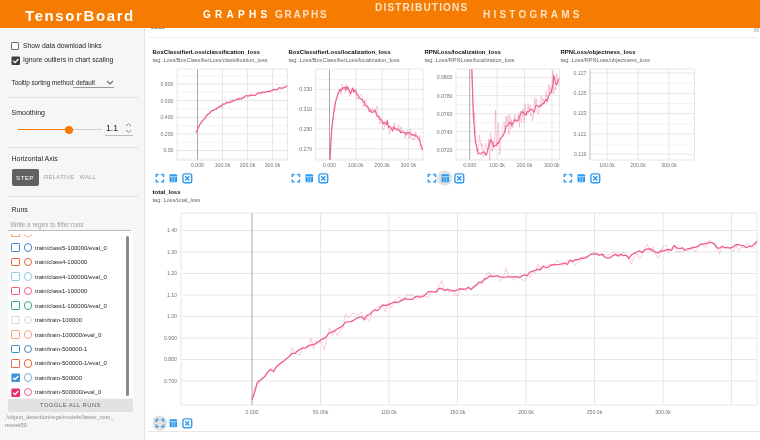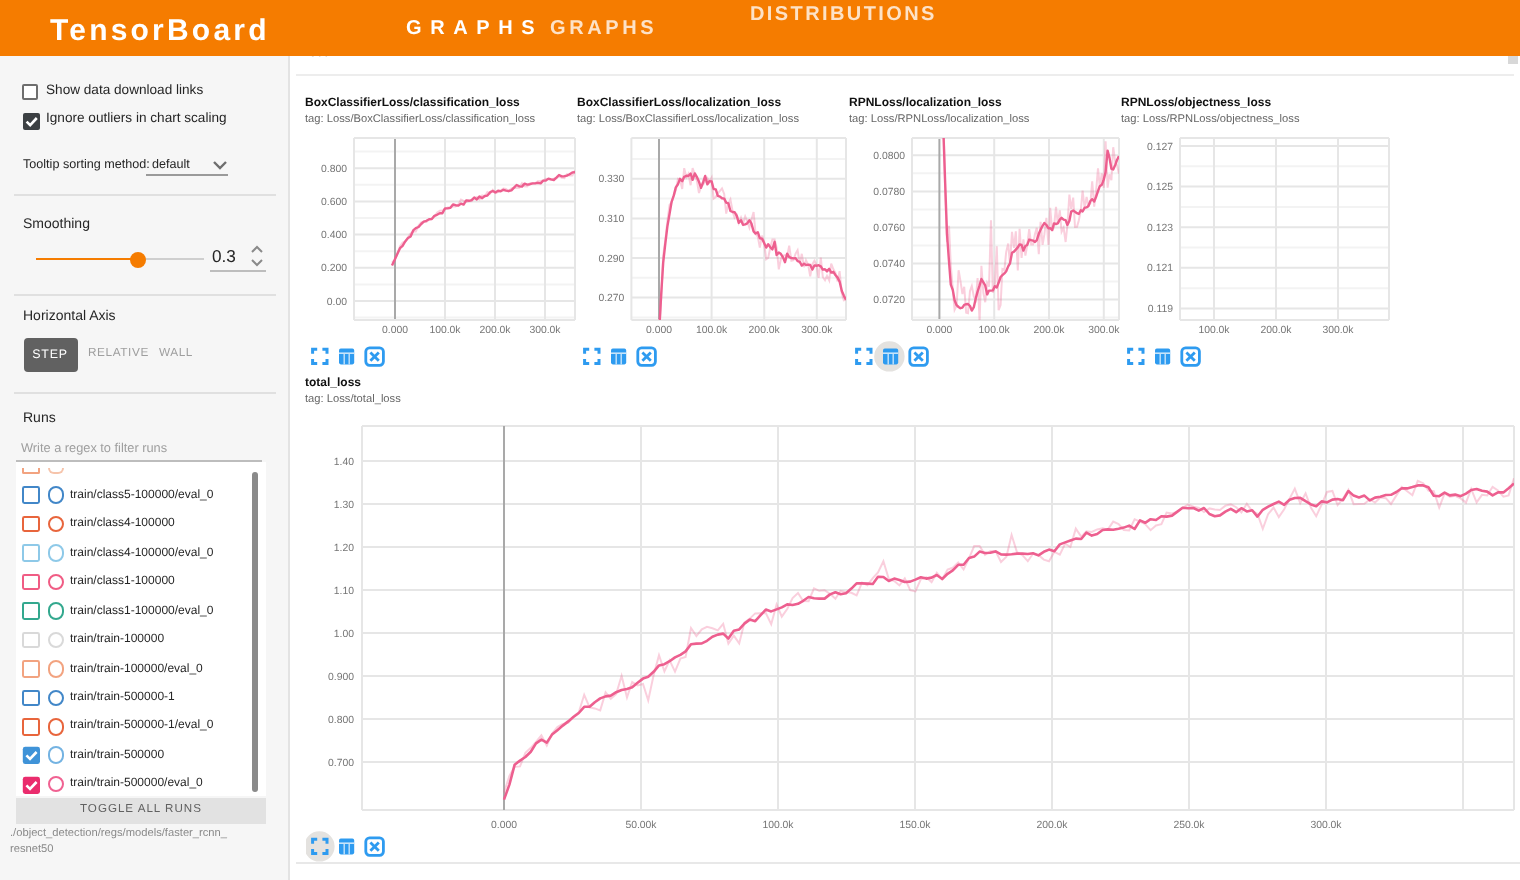--- a/index.html
+++ b/index.html
@@ -8,41 +8,41 @@
 <div class="abs" style="left:0;top:0;width:752px;height:440px;background:#fff">
 
 <div class="abs" style="left:151px;top:23px;font-size:6.5px;color:#555">Loss</div>
 <div class="abs" style="left:148px;top:37px;width:609px;height:1px;background:#ededed"></div>
 <div class="abs" style="left:754px;top:28px;width:5px;height:4px;background:#d8d8d8"></div>
 <div class="abs" style="left:0;top:0;width:760px;height:28px;background:#f57c00"></div>
 <div class="abs" style="left:25px;top:7px;font-size:15px;font-weight:bold;color:#fff;letter-spacing:1.6px">TensorBoard</div>
 <div class="abs" style="left:203px;top:9px;font-size:10px;font-weight:bold;color:#fff;letter-spacing:4.3px">GRAPHS</div>
 <div class="abs" style="left:275px;top:9px;font-size:10px;font-weight:bold;color:rgba(255,255,255,0.78);letter-spacing:1.8px">GRAPHS</div>
 <div class="abs" style="left:375px;top:2px;font-size:10px;font-weight:bold;color:rgba(255,255,255,0.78);letter-spacing:1.2px">DISTRIBUTIONS</div>
-<div class="abs" style="left:483px;top:27px;font-size:10px;font-weight:bold;color:rgba(255,255,255,0.78);letter-spacing:3.2px">HISTOGRAMS</div>
+<div class="abs" style="left:483px;top:9px;font-size:10px;font-weight:bold;color:rgba(255,255,255,0.78);letter-spacing:3.2px">HISTOGRAMS</div>
 <div class="abs" style="left:0;top:28px;width:145px;height:412px;background:#f6f6f6;border-right:1px solid #e3e3e3"></div>
 <div class="abs" style="left:11px;top:42px;width:7.5px;height:7.5px;border:1.4px solid #6e6e6e;border-radius:1px;background:#fff"></div>
 <div class="abs" style="left:23px;top:42px;font-size:6.8px;color:#262626">Show data download links</div>
 <svg class="abs" style="left:11px;top:55.5px" width="10" height="10" viewBox="0 0 10 10">
 <rect x="0.5" y="0.5" width="8.5" height="8.5" rx="1" fill="#3c4043"></rect>
 <path d="M2.3,4.8 L4.1,6.6 L7.4,3.0" stroke="#fff" stroke-width="1.3" fill="none"></path>
     </svg>
 <div class="abs" style="left:23px;top:55.5px;font-size:6.8px;color:#262626">Ignore outliers in chart scaling</div>
 <div class="abs" style="left:11.5px;top:78.5px;font-size:6.3px;color:#262626">Tooltip sorting method:</div>
 <div class="abs" style="left:76px;top:78.5px;font-size:6.3px;color:#262626">default</div>
 <div class="abs" style="left:73px;top:87px;width:41px;height:1px;background:#9a9a9a"></div>
 <svg class="abs" style="left:106px;top:80px" width="8" height="5" viewBox="0 0 8 5">
       <path d="M1,1 L4,4 L7,1" fill="none" stroke="#6e6e6e" stroke-width="1.2"></path>
     </svg>
 <div class="abs" style="left:7px;top:97px;width:131px;height:1px;background:#e0e0e0"></div>
 <div class="abs" style="left:11.5px;top:108.5px;font-size:7px;color:#262626">Smoothing</div>
 <div class="abs" style="left:18px;top:128.6px;width:84px;height:1.8px;background:#cfcfcf"></div>
 <div class="abs" style="left:18px;top:128.6px;width:50.5px;height:1.8px;background:#f57c00"></div>
 <div class="abs" style="left:64.5px;top:125.5px;width:8px;height:8px;border-radius:50%;background:#f57c00"></div>
-<div class="abs" style="left:106px;top:122.5px;font-size:8.6px;color:#262626">0.3</div>
+<div class="abs" style="left:106px;top:122.5px;font-size:8.6px;color:#262626">1.1</div>
 <div class="abs" style="left:105px;top:134.5px;width:28px;height:1px;background:#bdbdbd"></div>
 <svg class="abs" style="left:124px;top:122px" width="9" height="12" viewBox="0 0 9 12">
       <path d="M2,4 L4.5,1.5 L7,4" fill="none" stroke="#8a8a8a" stroke-width="1"></path>
       <path d="M2,8 L4.5,10.5 L7,8" fill="none" stroke="#8a8a8a" stroke-width="1"></path>
     </svg>
 <div class="abs" style="left:7px;top:147px;width:131px;height:1px;background:#e0e0e0"></div>
 <div class="abs" style="left:11.5px;top:155px;font-size:7px;color:#262626">Horizontal Axis</div>
 <div class="abs" style="left:11.5px;top:169px;width:27px;height:17px;background:#616161;border-radius:2px;color:#fff;font-size:6.2px;text-align:center;line-height:17px;letter-spacing:0.4px">STEP</div>
 <div class="abs" style="left:44px;top:169px;width:25px;height:17px;color:#9e9e9e;font-size:5.9px;text-align:center;line-height:17px;letter-spacing:0.3px">RELATIVE</div>
 <div class="abs" style="left:77px;top:169px;width:22px;height:17px;color:#9e9e9e;font-size:5.9px;text-align:center;line-height:17px;letter-spacing:0.3px">WALL</div>

